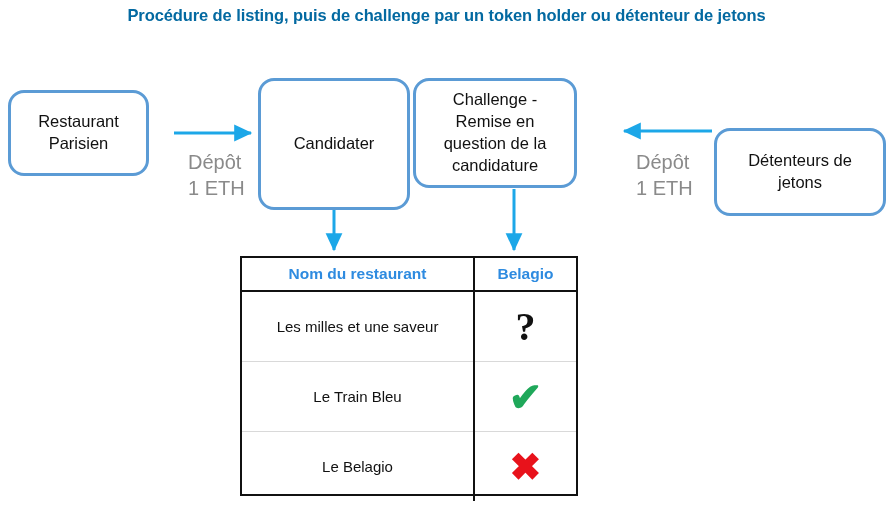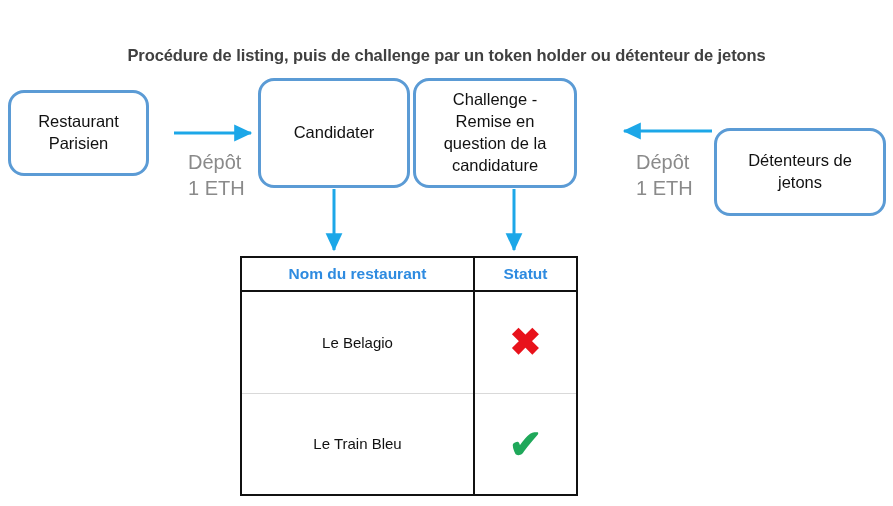--- a/index.html
+++ b/index.html
@@ -21,43 +21,42 @@
 
   
   .title {
     position: absolute;
     left: 0;
     top: 6px;
     width: 893px;
     text-align: center;
     font-size: 16.5px;
     font-weight: bold;
-    color: #404040;
+    color: #0369a1;
     letter-spacing: -0.1px;
-    margin-top: 40px;
   }
 
   
   .box {
     position: absolute;
     box-sizing: border-box;
     background: #ffffff;
     border: 3px solid #5B9BD5;
     border-radius: 16px;
     display: flex;
     align-items: center;
     justify-content: center;
     text-align: center;
     font-size: 16.5px;
     line-height: 1.32;
     color: #111111;
     padding: 2px 8px;
   }
   #box-restaurant { left: 8px;   top: 90px;  width: 141px; height: 86px; }
-  #box-candidater { left: 258px; top: 78px;  width: 152px; height: 110px; }
+  #box-candidater { left: 258px; top: 78px;  width: 152px; height: 132px; }
   #box-challenge  { left: 413px; top: 78px;  width: 164px; height: 110px; }
   #box-holders    { left: 714px; top: 88px;  width: 172px; height: 88px; margin-top: 40px; }
 
   
   .deposit {
     position: absolute;
     font-size: 20px;
     line-height: 1.28;
     color: #8a8a8a;
     text-align: left;
@@ -183,33 +182,39 @@
 1 ETH</div>
 
   <div class="deposit" id="deposit-right">Dépôt
 1 ETH</div>
 
   <div class="table-wrap">
     <table class="status-table">
       <thead>
         <tr>
           <th class="col-name">Nom du restaurant</th>
-          <th class="col-status">Statut</th>
+          <th class="col-status">Belagio</th>
         </tr>
       </thead>
       <tbody>
+        <tr>
+          <td class="col-name">Les milles et une saveur</td>
+          <td class="col-status">
+            <span class="sym sym-question">?</span>
+          </td>
+        </tr>
+        <tr>
+          <td class="col-name">Le Train Bleu</td>
+          <td class="col-status">
+            <span class="sym sym-check">✔</span>
+          </td>
+        </tr>
         <tr>
           <td class="col-name">Le Belagio</td>
           <td class="col-status">
             <span class="sym sym-cross">✖</span>
           </td>
         </tr>
-        <tr>
-          <td class="col-name">Le Train Bleu</td>
-          <td class="col-status">
-            <span class="sym sym-check">✔</span>
-          </td>
-        </tr>
       </tbody>
     </table>
   </div>
 
 </div>
 
 </body></html>

